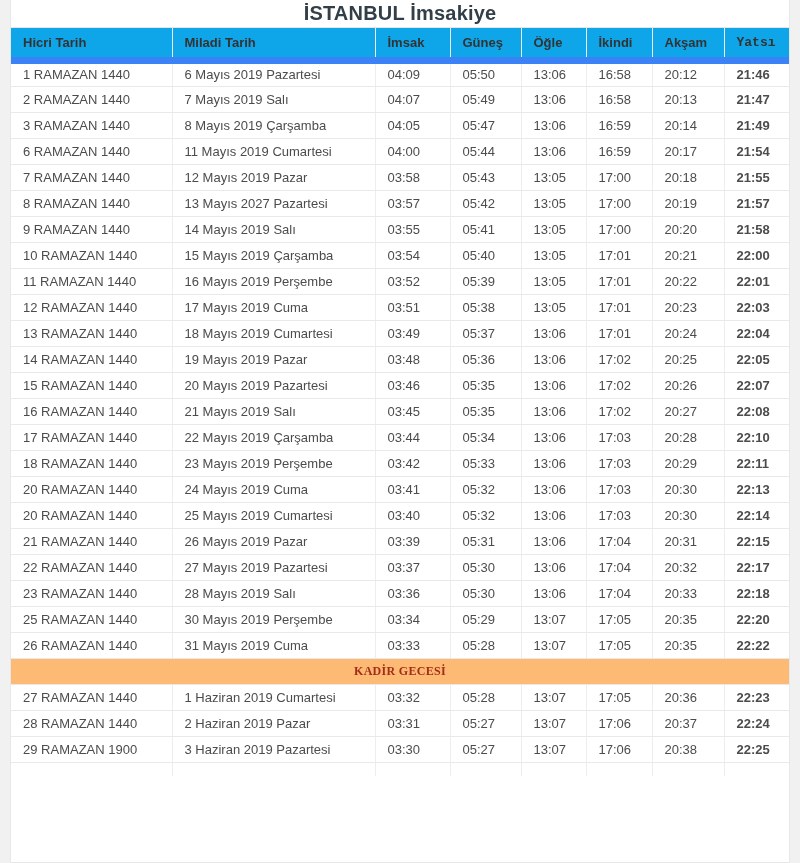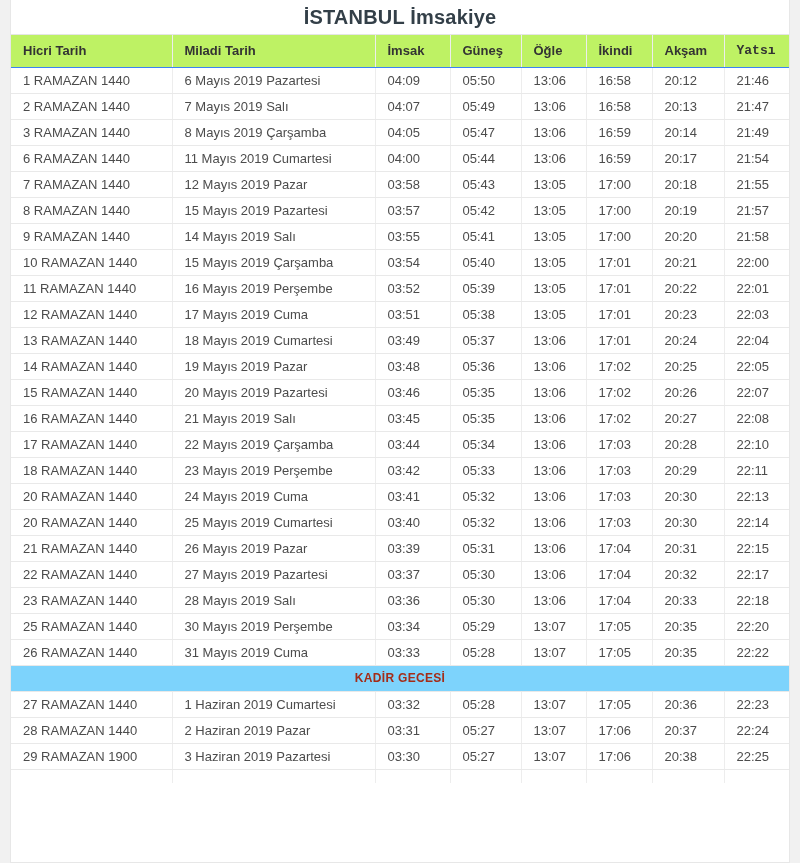--- a/index.html
+++ b/index.html
@@ -11,21 +11,21 @@
   }
   .card {
     margin-left: 10px;
     width: 780px;
     background: #ffffff;
     border: 1px solid #e7e7e7;
     border-top: none;
     min-height: 863px;
   }
   .title-bar {
-    height: 35px;
+    height: 28px;
     border-bottom: 1px solid #e5e5e5;
     display: flex;
     align-items: center;
     justify-content: center;
   }
   .title-bar h1 {
     font-size: 20px;
     font-weight: bold;
     color: #333f48;
     letter-spacing: 0.2px;
@@ -43,39 +43,39 @@
   col.c-ikindi { width: 66px; }
   col.c-aksam  { width: 72px; }
   col.c-yatsi  { width: auto; }
   th {
     height: 32px;
     font-size: 13px;
     font-weight: bold;
     color: #333333;
     text-align: left;
     padding-left: 12px;
-    border-bottom: 1px solid #3b82f6;
+    border-bottom: 7px solid #3b82f6;
     border-right: 1px solid #ededed;
-    background: #bef264;
+    background: #0ea5e9;
     white-space: nowrap;
     overflow: hidden;
   }
   th:last-child { border-right: none; font-family: Liberation Mono, monospace; }
   td {
     height: 26px;
     font-size: 13px;
     color: #4c4c4c;
     text-align: left;
     padding-left: 12px;
     border-bottom: 1px solid #e9e9e9;
     border-right: 1px solid #ededed;
     white-space: nowrap;
     overflow: hidden;
   }
-  td:last-child { border-right: none; }
+  td:last-child { border-right: none; font-weight: bold; }
   tr.banner-row td {
     text-align: center;
     font-weight: bold;
     font-size: 12px;
     padding-left: 0;
     letter-spacing: 0.3px;
     border-right: none;
   }
   tr.spacer-row td { border-right: 1px solid #ededed; border-bottom: none; height: 14px; }
   tr.spacer-row td:last-child { border-right: none; }
@@ -156,21 +156,21 @@
           <td>12 Mayıs 2019 Pazar</td>
           <td>03:58</td>
           <td>05:43</td>
           <td>13:05</td>
           <td>17:00</td>
           <td>20:18</td>
           <td>21:55</td>
         </tr>
         <tr>
           <td>8 RAMAZAN 1440</td>
-          <td>15 Mayıs 2019 Pazartesi</td>
+          <td>13 Mayıs 2027 Pazartesi</td>
           <td>03:57</td>
           <td>05:42</td>
           <td>13:05</td>
           <td>17:00</td>
           <td>20:19</td>
           <td>21:57</td>
         </tr>
         <tr>
           <td>9 RAMAZAN 1440</td>
           <td>14 Mayıs 2019 Salı</td>
@@ -335,21 +335,21 @@
           <td>26 RAMAZAN 1440</td>
           <td>31 Mayıs 2019 Cuma</td>
           <td>03:33</td>
           <td>05:28</td>
           <td>13:07</td>
           <td>17:05</td>
           <td>20:35</td>
           <td>22:22</td>
         </tr>
         <tr class="banner-row">
-          <td colspan="8" style="background: #7dd3fc; color: rgb(164, 44, 24);">KADİR GECESİ</td>
+          <td colspan="8" style="background: #fdba74; color: rgb(164, 44, 24); font-family: Liberation Serif, serif;">KADİR GECESİ</td>
         </tr>
         <tr>
           <td>27 RAMAZAN 1440</td>
           <td>1 Haziran 2019 Cumartesi</td>
           <td>03:32</td>
           <td>05:28</td>
           <td>13:07</td>
           <td>17:05</td>
           <td>20:36</td>
           <td>22:23</td>

